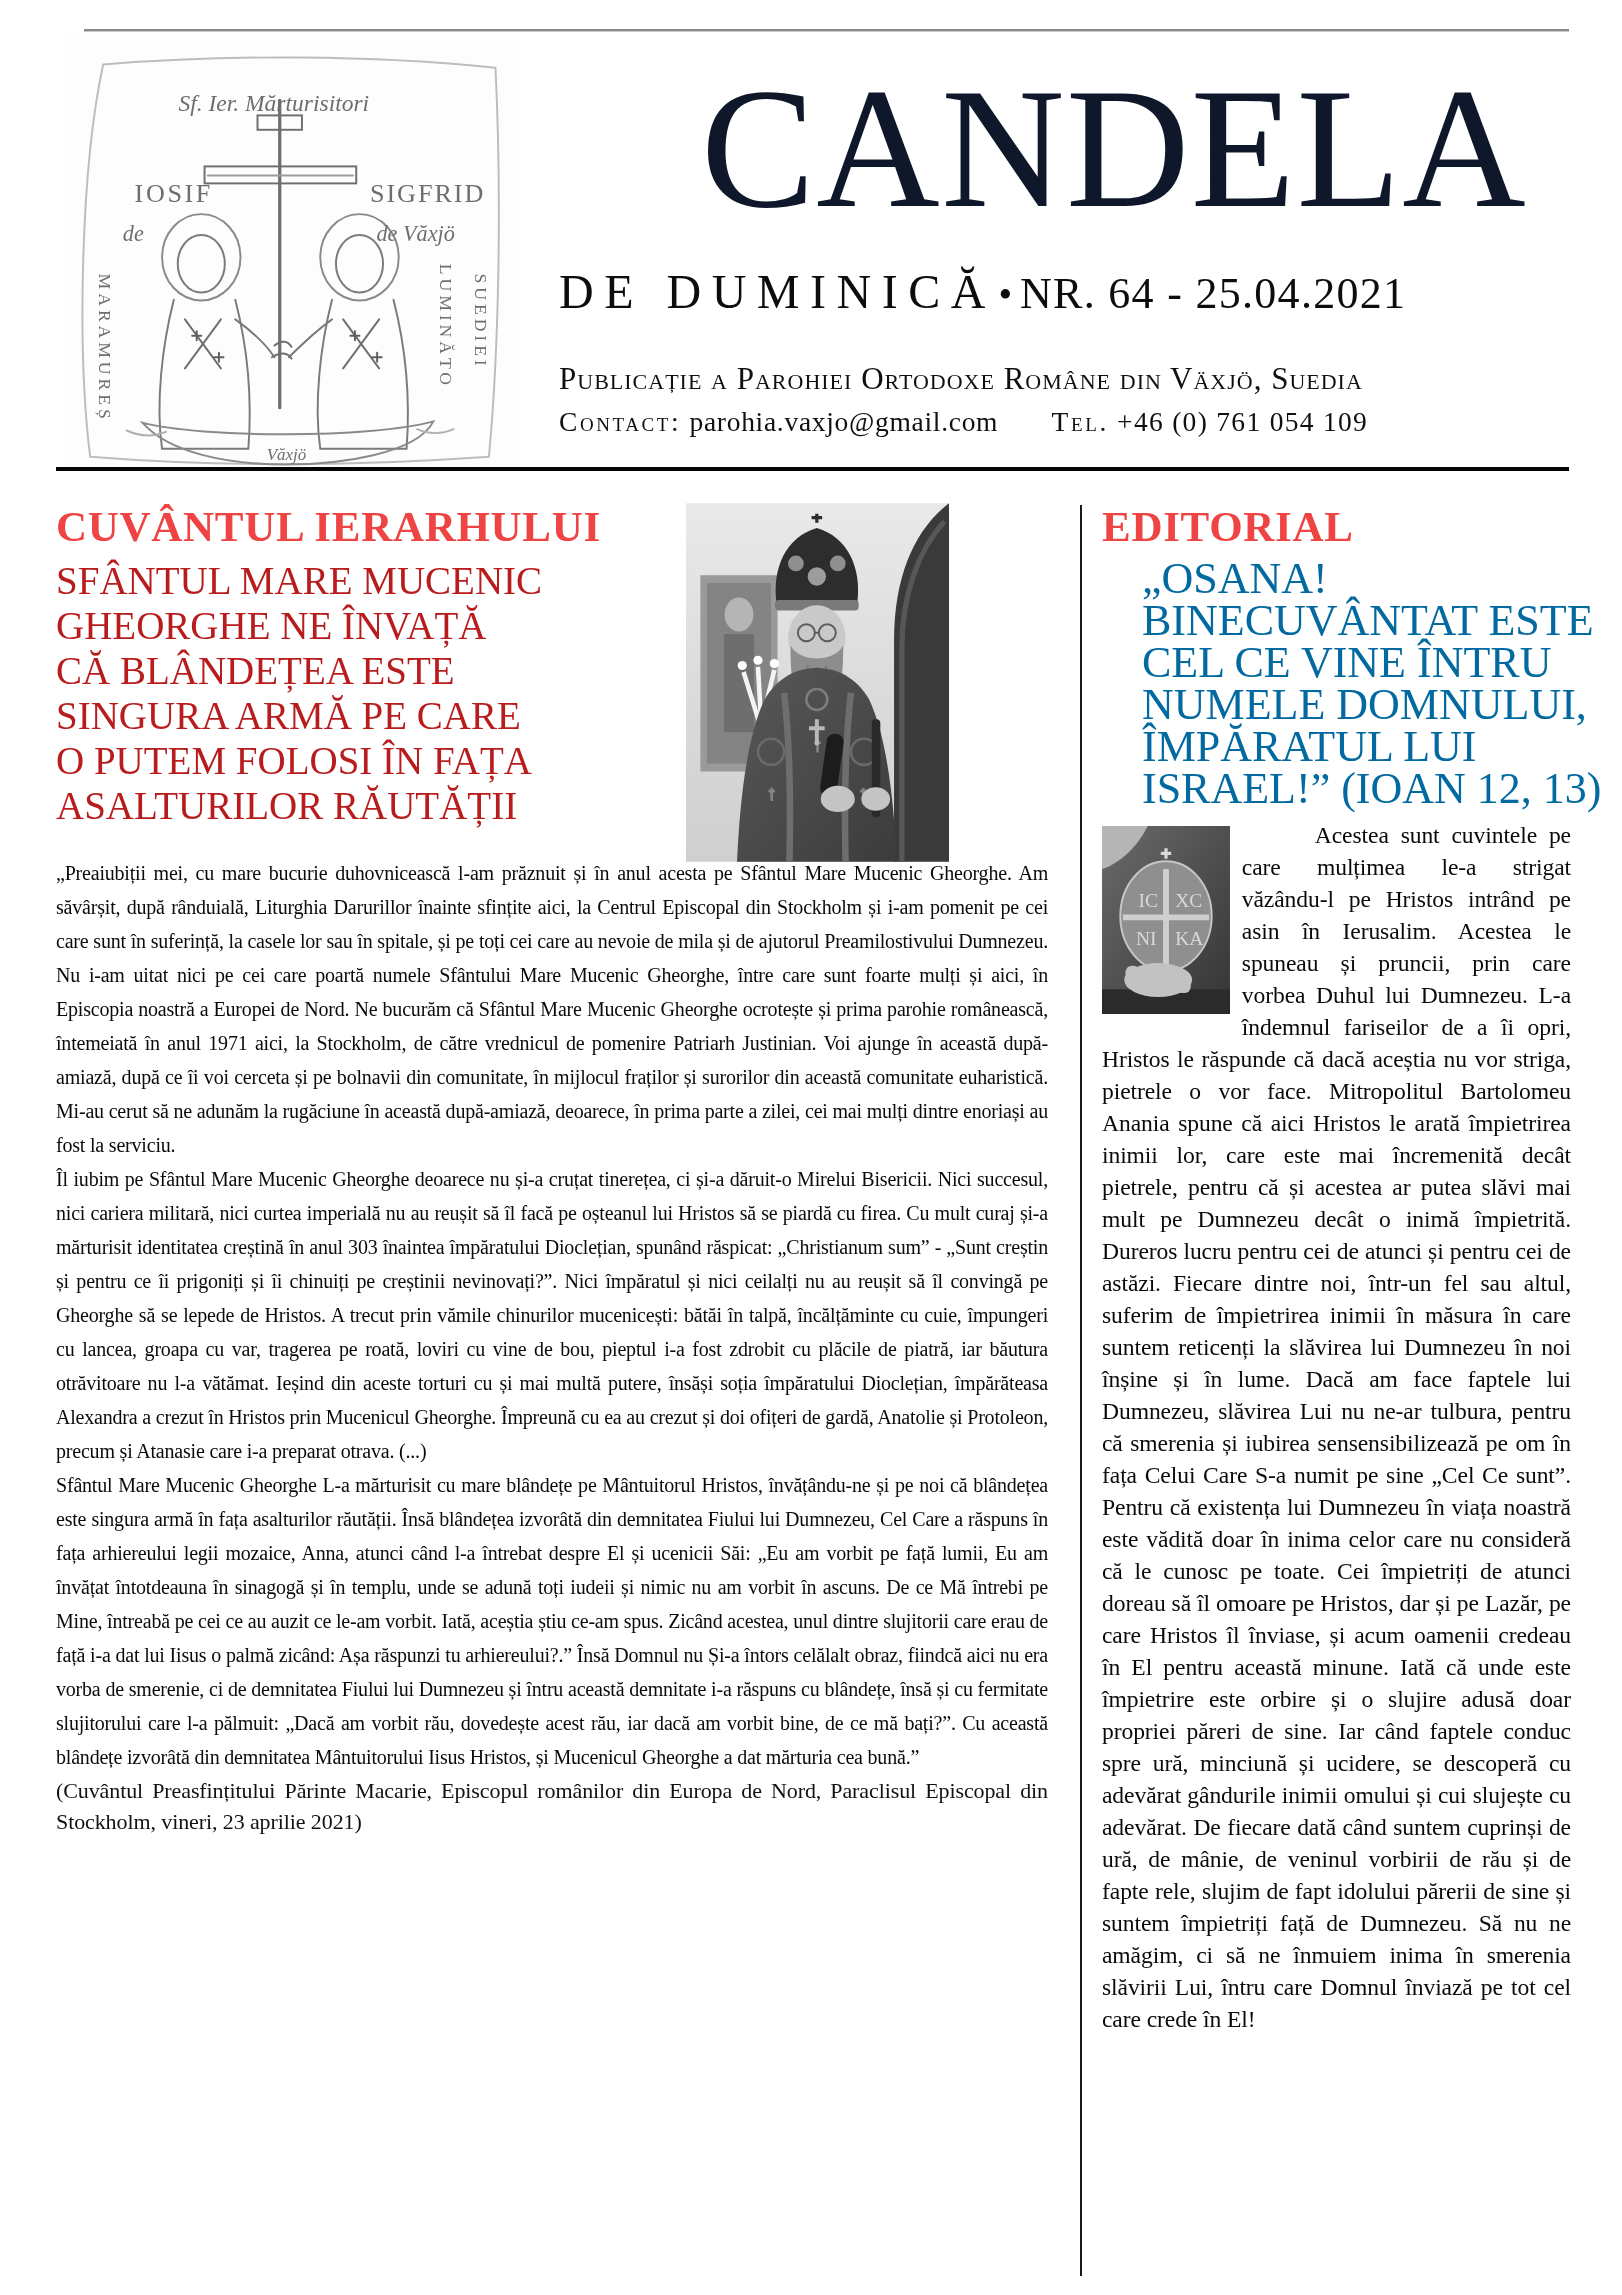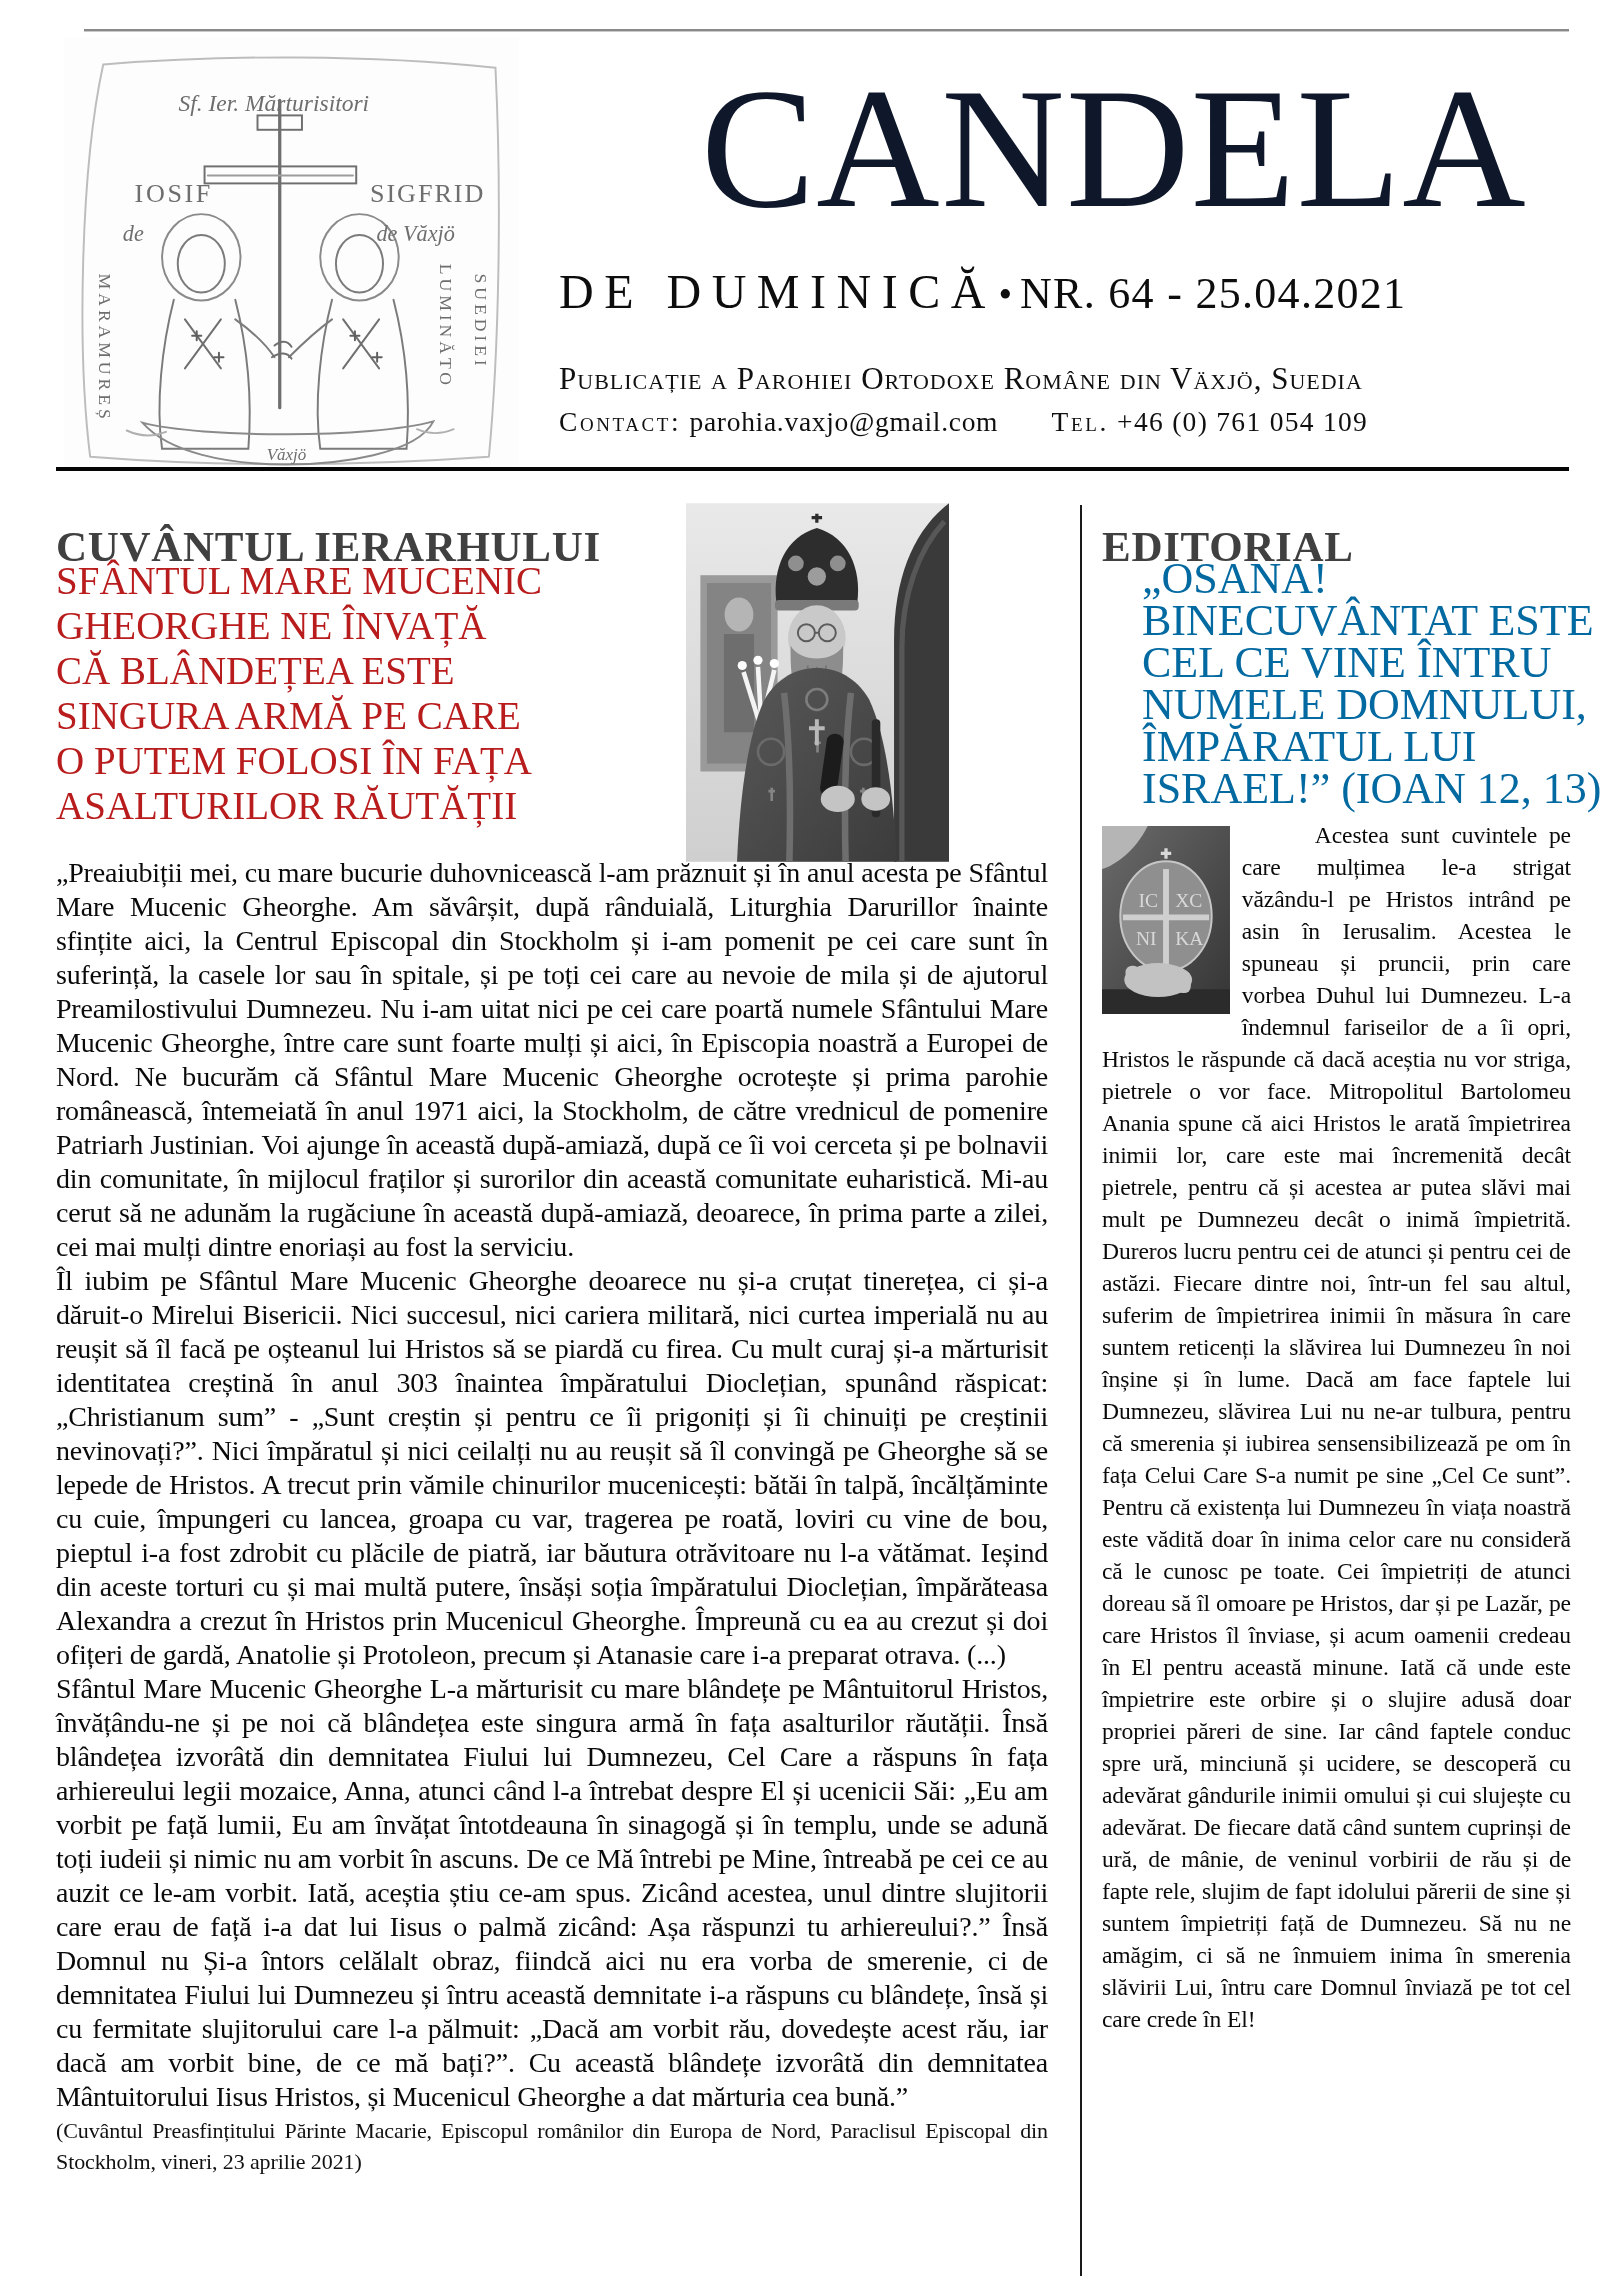--- a/index.html
+++ b/index.html
@@ -42,37 +42,36 @@
   .mast-contact .mail{letter-spacing:0.7px;}
   .mast-contact .gap{display:inline-block;width:37px;}
   .main-rule{
     position:absolute;left:56px;top:467px;width:1513px;height:3.9px;background:#050505;
   }
   .col-divider{
     position:absolute;left:1080px;top:505px;width:2px;height:1771px;background:#1a1a1a;
   }
   
   .kicker{
-    font-weight:bold;font-size:43px;line-height:47px;letter-spacing:0.7px;color:#404040;
+    font-weight:bold;font-size:43px;line-height:47px;letter-spacing:0.7px;color:#ef4444;
     white-space:nowrap;
-    margin-top:20px;
   }
   .left-kicker{position:absolute;left:56px;top:503px;}
   .left-headline{
     position:absolute;left:56px;top:558px;width:631px;
     font-size:39px;line-height:45px;letter-spacing:0px;
     white-space:pre-line;color:#b91c1c;
   }
   .photo{position:absolute;left:686px;top:503px;width:263px;height:359px;}
   .left-body{
     position:absolute;left:56px;top:856px;width:992px;
     text-align:justify;
   }
   .left-body p{
-    margin:0;font-size:28px;line-height:34px;letter-spacing:-0.2px;color:#0a0a0a;
+    margin:0;font-size:20px;line-height:34px;letter-spacing:-0.2px;color:#0a0a0a;
   }
   .attribution{
     position:relative;margin-top:1px;
     font-size:22px;line-height:31px;letter-spacing:-0.1px;
     text-align:justify;color:#111;
   }
   
   .ed-kicker{position:absolute;left:1102px;top:503px;}
   .ed-headline{
     position:absolute;left:1102px;top:558px;width:466px;

